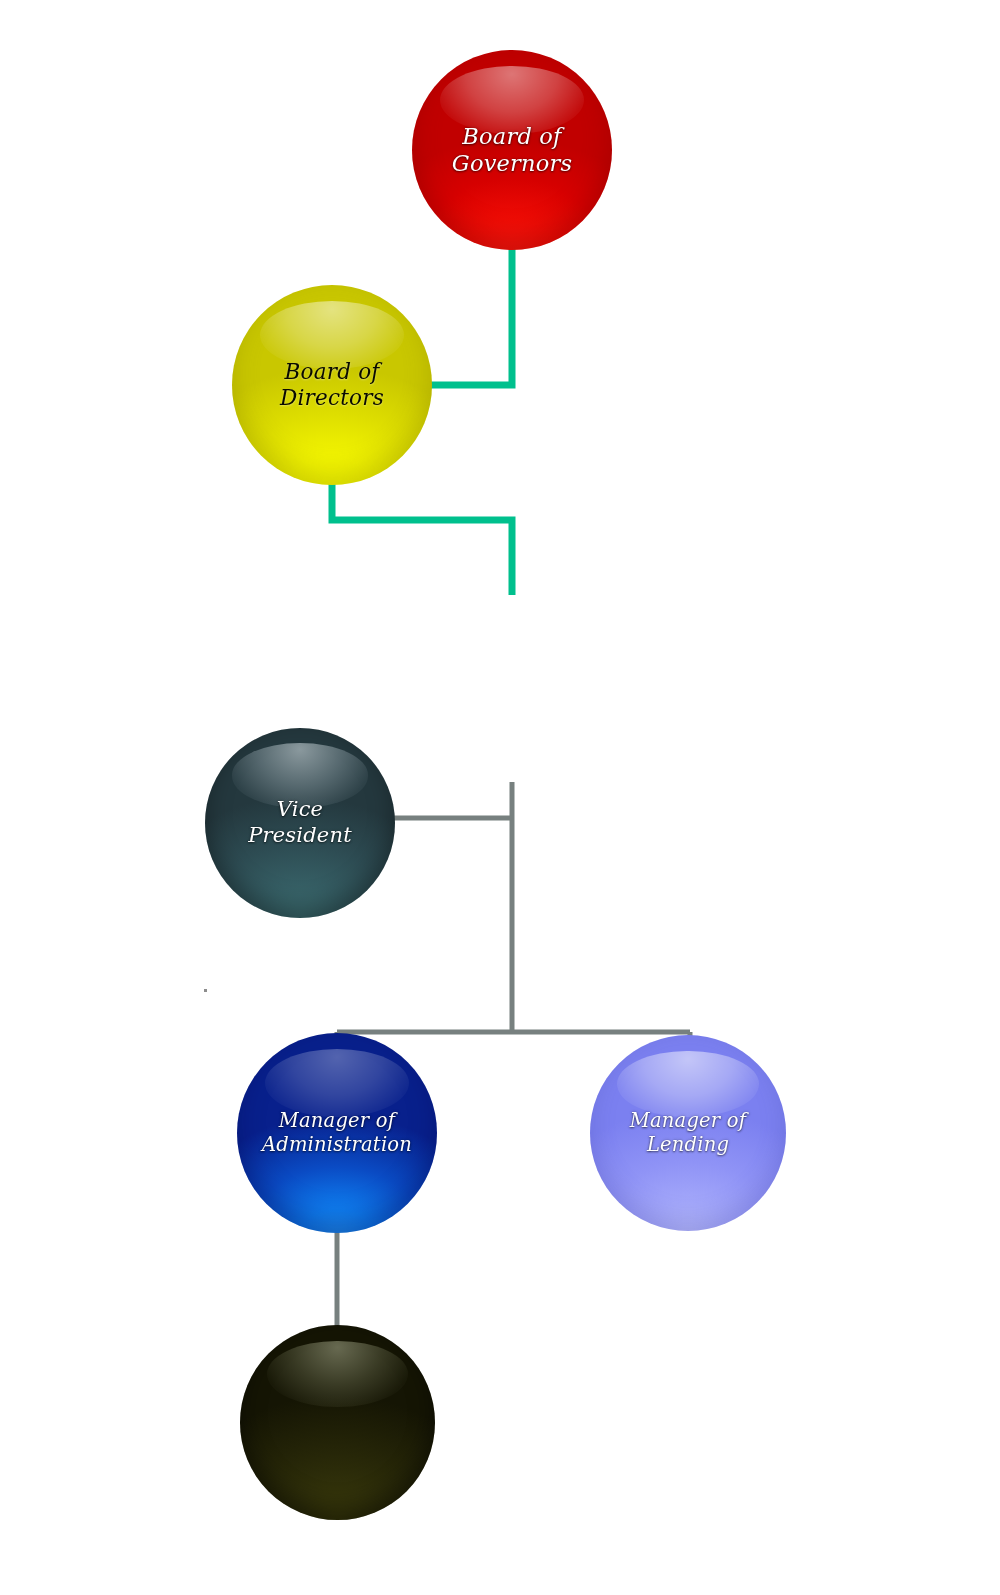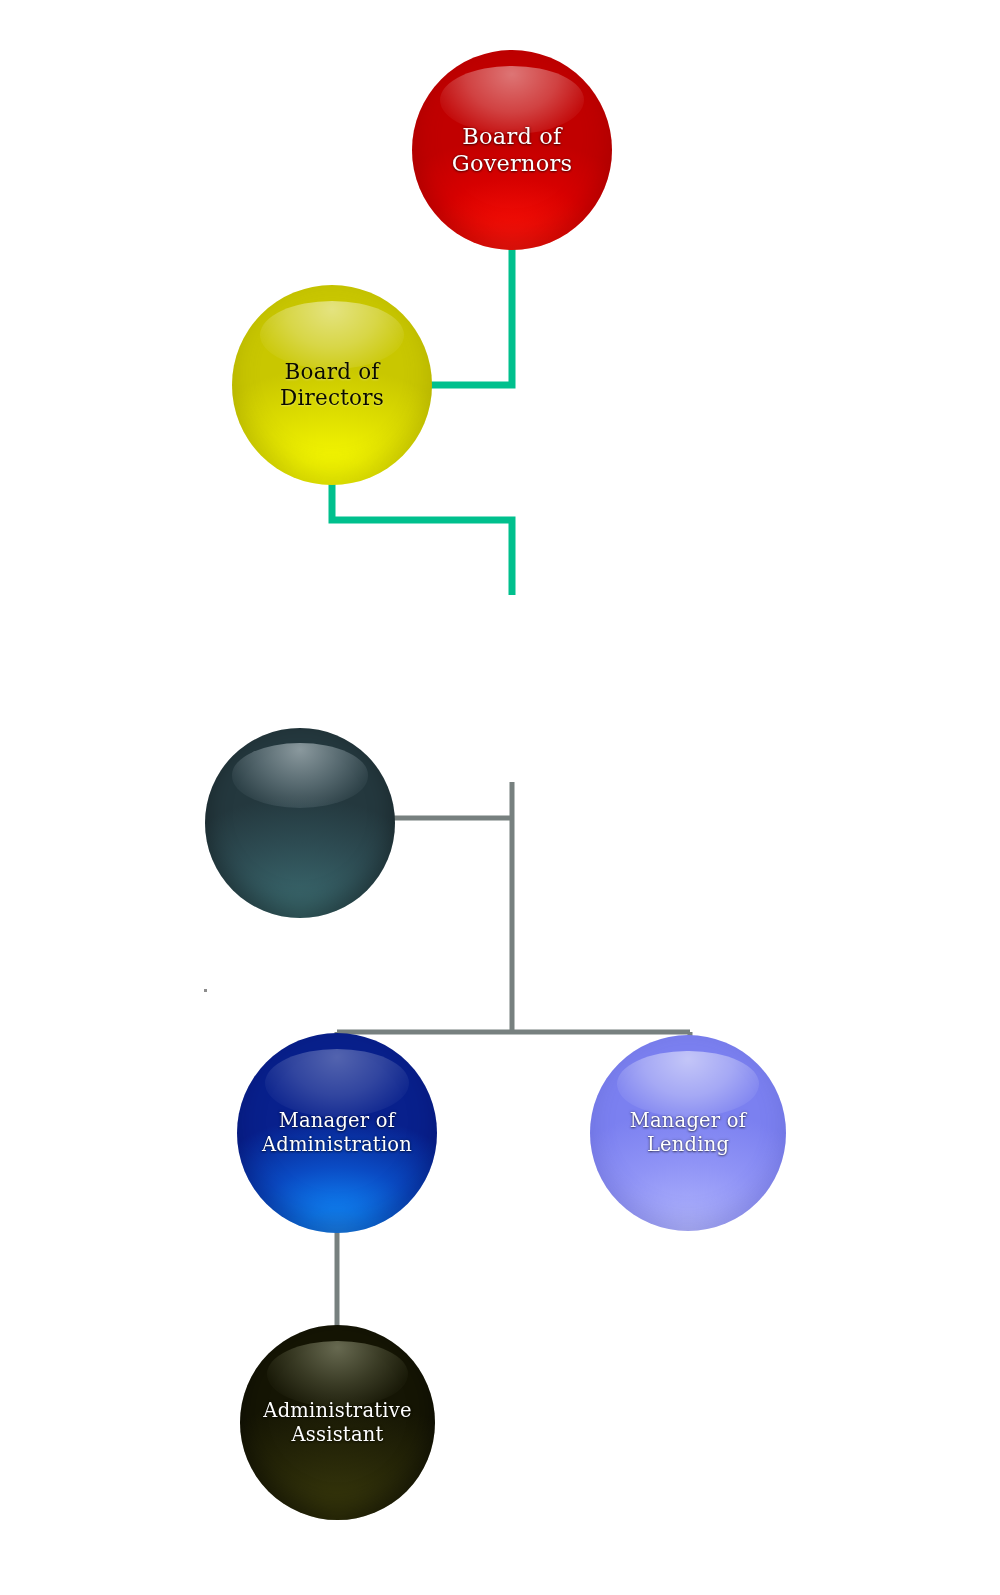--- a/index.html
+++ b/index.html
@@ -33,20 +33,21 @@
   
   .node {
     position: absolute;
     border-radius: 50%;
     display: flex;
     align-items: center;
     justify-content: center;
     text-align: center;
     box-sizing: border-box;
     z-index: 5;
+    font-style: italic;
   }
 
   
   .node .gloss {
     position: absolute;
     left: 14%;
     top: 8%;
     width: 72%;
     height: 34%;
     border-radius: 50%;
@@ -196,33 +197,33 @@
 
   <div class="node" id="node-board-of-directors">
     <span class="gloss"></span>
     <span class="node-label label-dark">Board of
 Directors</span>
   </div>
 
 
   <div class="node" id="node-vice-president">
     <span class="gloss"></span>
+    <span class="node-label label-light">Vice
+President</span>
   </div>
 
   <div class="node" id="node-manager-administration">
     <span class="gloss"></span>
     <span class="node-label label-light">Manager of
 Administration</span>
   </div>
 
   <div class="node" id="node-manager-lending">
     <span class="gloss"></span>
     <span class="node-label label-light">Manager of
 Lending</span>
   </div>
 
   <div class="node" id="node-administrative-assistant">
     <span class="gloss"></span>
-    <span class="node-label label-light">Administrative
-Assistant</span>
   </div>
 
 </div>
 
 </body></html>

